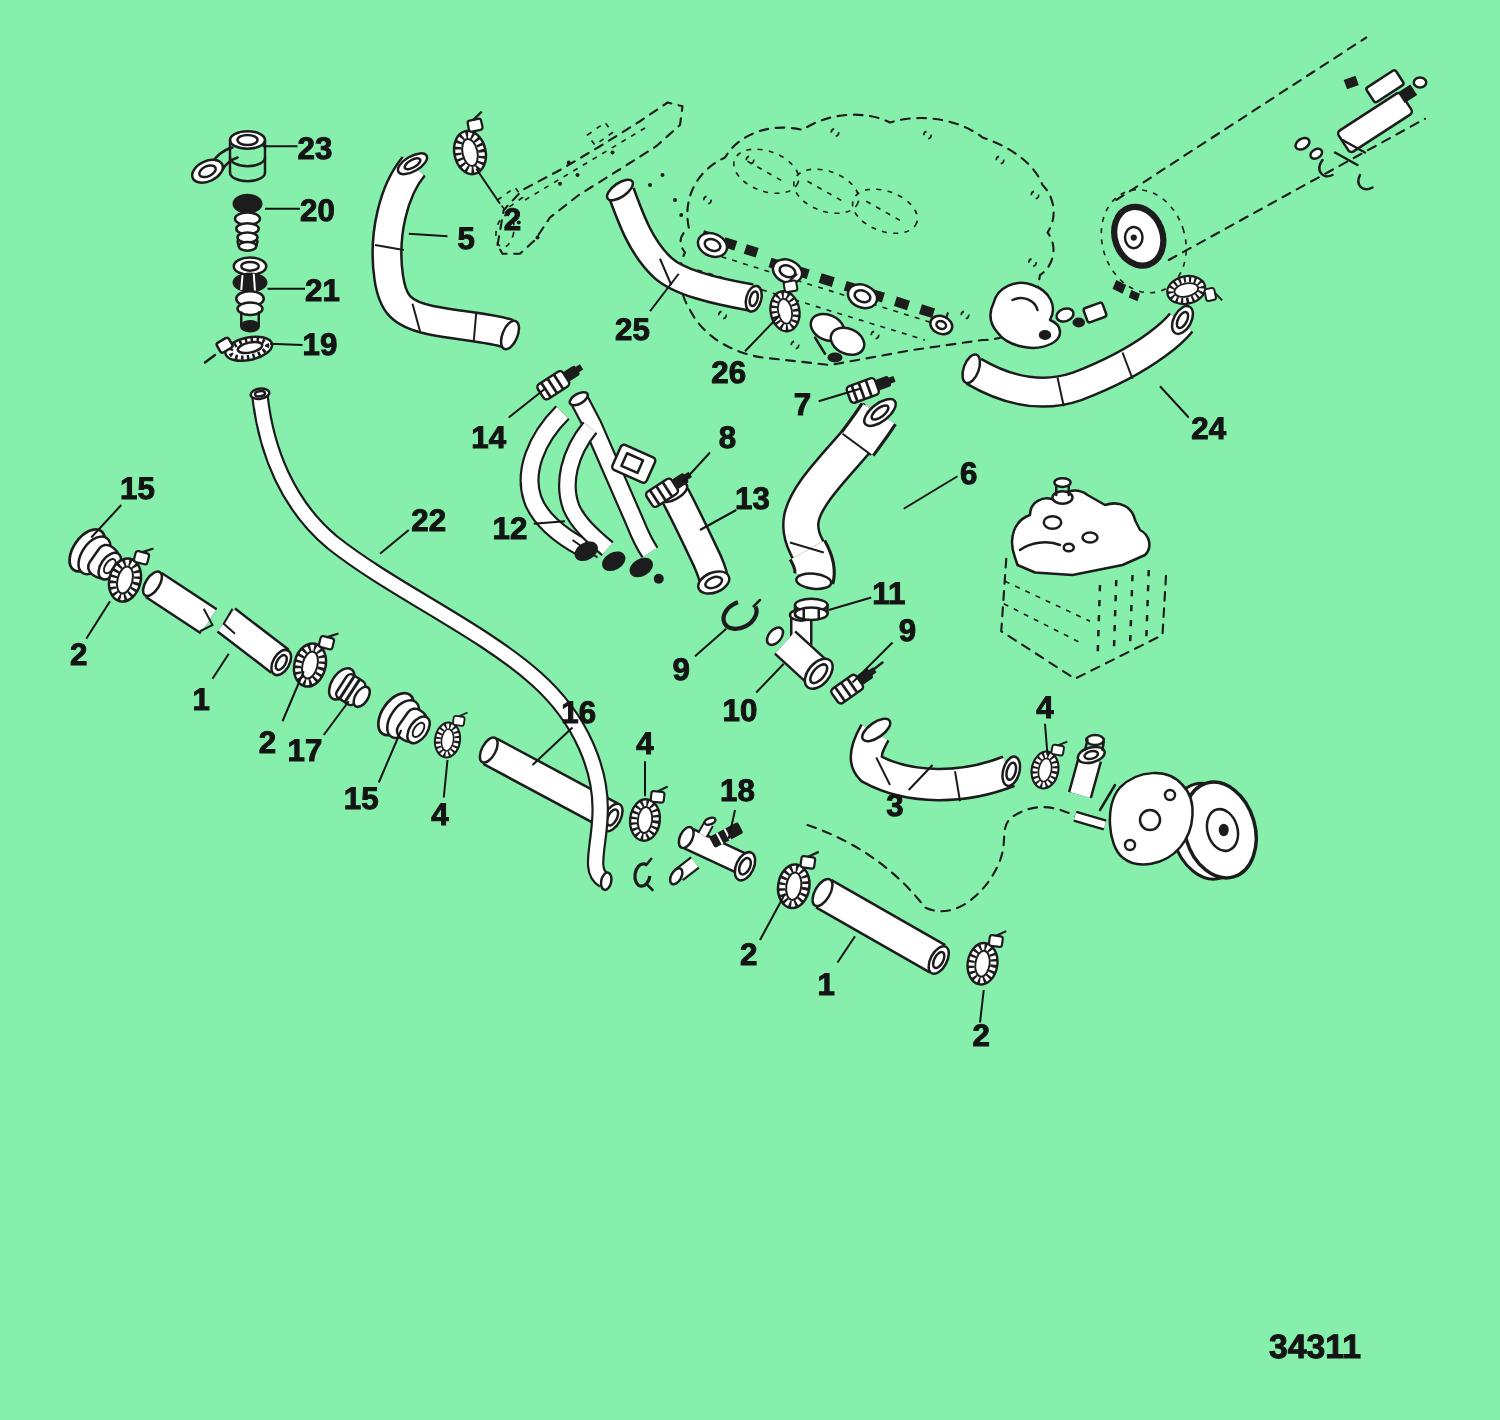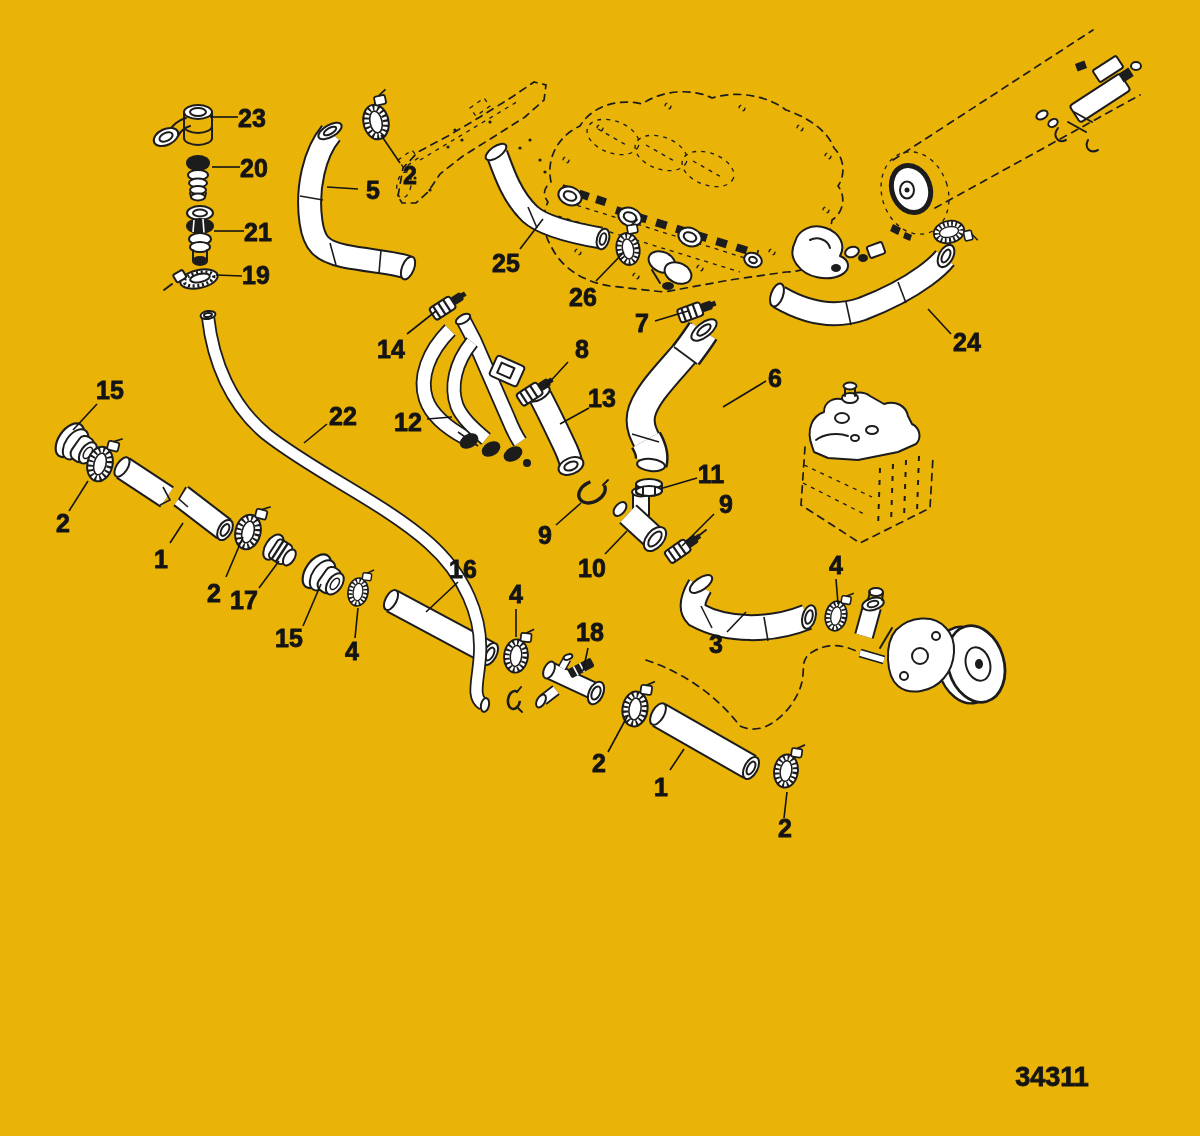--- a/index.html
+++ b/index.html
@@ -1,16 +1,16 @@
 <!DOCTYPE html>
 <html><head>
 <meta charset="utf-8">
 <style>
   html,body{margin:0;padding:0;background:#fff;}
-  .stage{position:relative;width:1200px;height:1136px;background:#eab308;overflow:hidden;
+  .stage{position:relative;width:1200px;height:1136px;background:#86efac;overflow:hidden;
          font-family:"Liberation Sans",sans-serif;}
   svg{display:block;}
   .ink{stroke:#1c1c1c;fill:none;stroke-width:2;stroke-linecap:round;stroke-linejoin:round;}
   .inkf{stroke:#1c1c1c;fill:#fff;stroke-width:2;stroke-linejoin:round;}
   .dark{fill:#1c1c1c;stroke:none;}
   .phantom{stroke:#1c1c1c;fill:none;stroke-width:1.7;stroke-dasharray:7 6;stroke-linecap:round;}
   .phantom-thin{stroke:#1c1c1c;fill:none;stroke-width:1.3;stroke-dasharray:4 5;}
   .tube-o{stroke:#1c1c1c;fill:none;stroke-linecap:butt;}
   .tube-i{stroke:#ffffff;fill:none;stroke-linecap:butt;}
   .seam{stroke:#1c1c1c;stroke-width:1.6;fill:none;}

